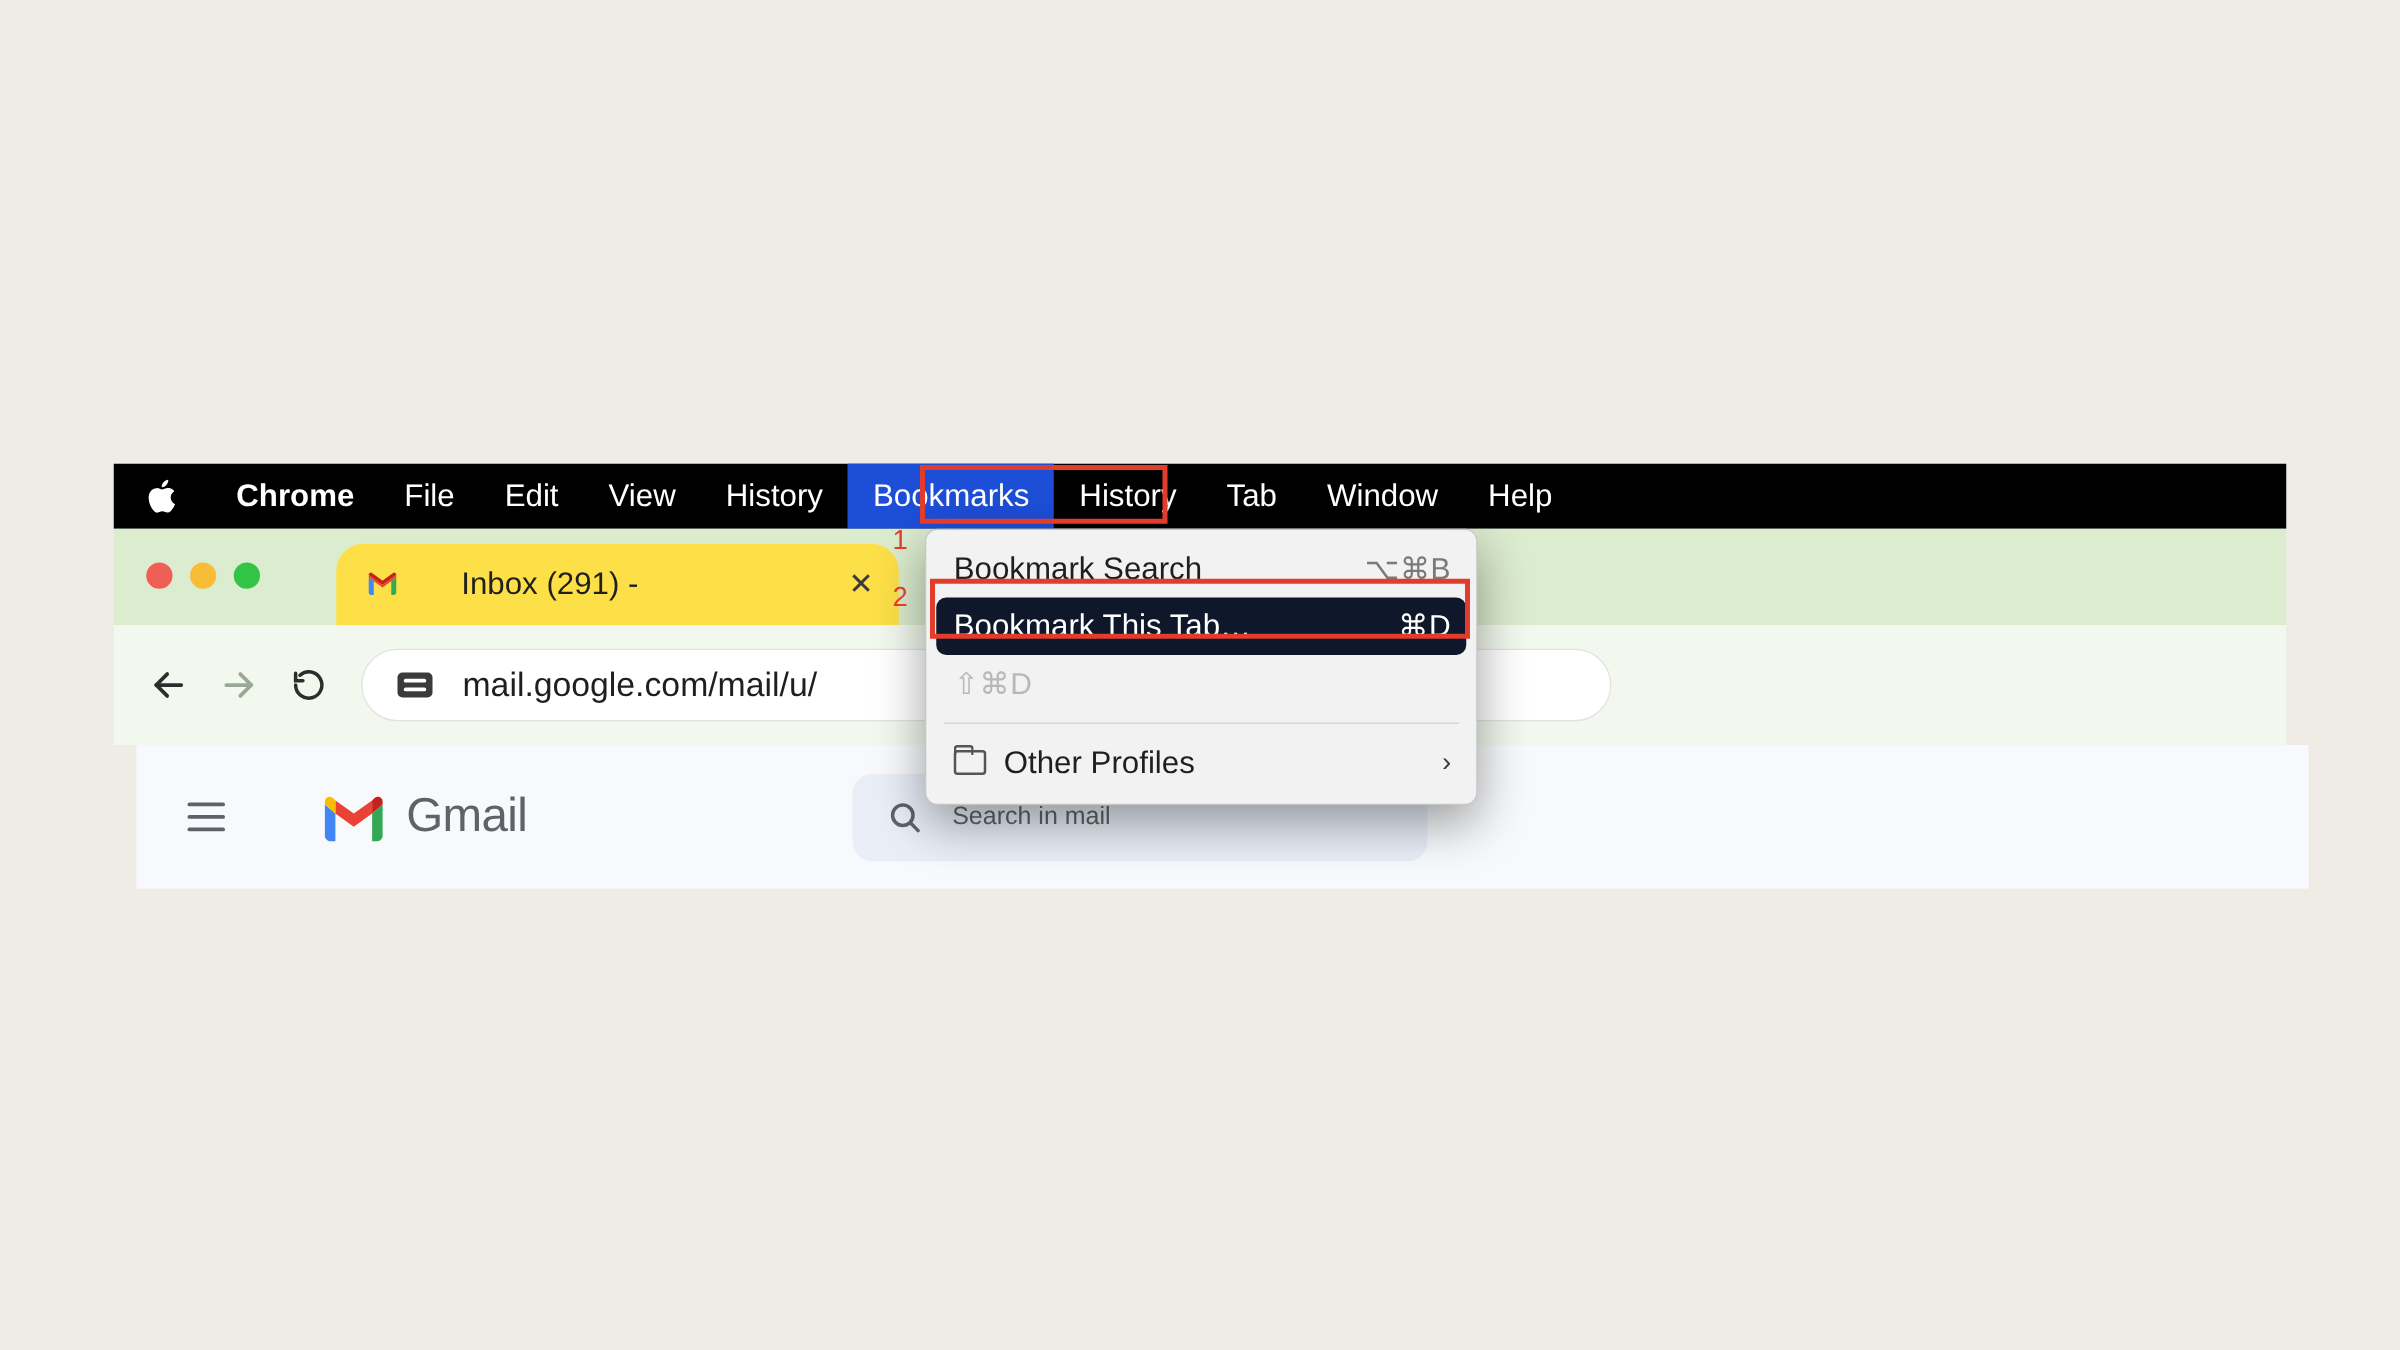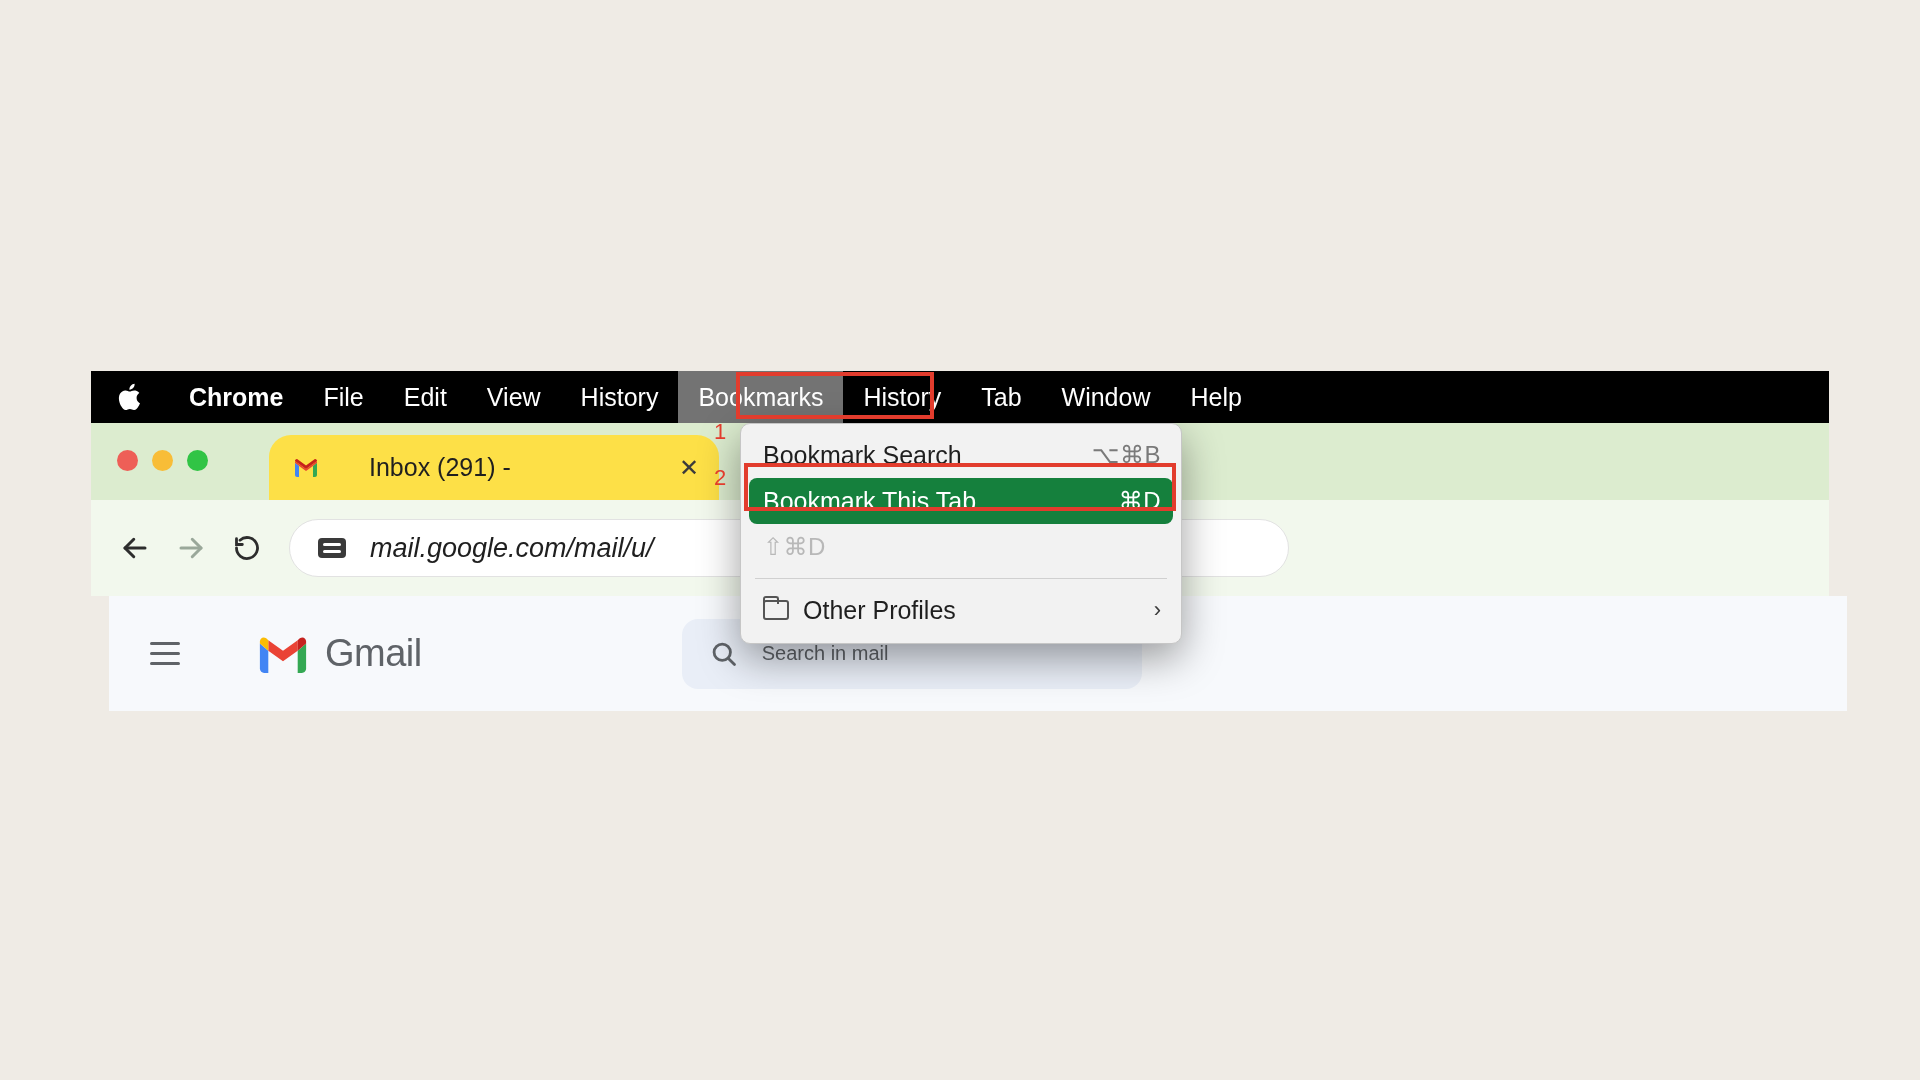--- a/index.html
+++ b/index.html
@@ -4,35 +4,35 @@
 <style>
   * { margin:0; padding:0; box-sizing:border-box; }
   body { font-family: -apple-system, "Helvetica Neue", Arial, sans-serif; background:#efebe5; width:1920px; height:1080px; overflow:hidden; }
   .stage { position:absolute; left:91px; top:371px; width:1738px; height:340px; }
 
   
   .menubar { position:absolute; left:0; top:0; width:100%; height:52px; background:#000; display:flex; align-items:center; padding-left:26px; color:#fff; font-size:25px; }
   .apple { margin-right:28px; display:flex; align-items:center; }
   .mitem { padding:0 20px; height:100%; display:flex; align-items:center; cursor:default; position:relative;justify-content:flex-end; }
   .mitem.app { font-weight:700; }
-  .mitem.open { background:#737373; }
+  .mitem.open { background:#1d4ed8; }
   .redbox { position:absolute; border:4px solid #e23c2d; pointer-events:none; }
   .annot { position:absolute; color:#e23c2d; font-size:22px; font-weight:500; pointer-events:none; }
 
   
   .tabstrip { position:absolute; left:0; top:52px; width:100%; height:77px; background:#dceccf; }
   .traffic { position:absolute; left:26px; top:27px; display:flex; gap:14px; }
   .tl { width:21px; height:21px; border-radius:50%; }
   .tl.r{background:#ee5f57;} .tl.y{background:#f8bd37;} .tl.g{background:#31c445;}
   .tab { position:absolute; left:178px; top:12px; width:450px; height:65px; background:#fde047; border-radius:22px 22px 0 0; display:flex; align-items:center; padding:0 20px 0 24px; font-size:25px; color:#1f1f1f;gap:36px; }
   .tab .fav { width:26px; height:26px; margin-right:14px; }
   .tab .close { margin-left:auto; font-size:24px; color:#3b3b3b; }
 
   
-  .toolbar { position:absolute; left:0; top:129px; width:100%; height:96px; background:#f2f8ed; display:flex; align-items:center; padding-left:16px;font-style:italic; }
+  .toolbar { position:absolute; left:0; top:129px; width:100%; height:96px; background:#f2f8ed; display:flex; align-items:center; padding-left:16px; }
   .navbtn { width:56px; height:56px; display:flex; align-items:center; justify-content:center; font-size:30px; color:#2d2d2d; }
   .navbtn.disabled{color:#9aa89a;}
   .addr { margin-left:14px; height:58px; border-radius:30px; background:#fff; display:flex; align-items:center; padding:0 28px; font-size:27px; color:#1f1f1f; width:1000px; border:1px solid #e2e2e2; }
   .siteico { width:28px; height:20px; background:#3a3a3a; border-radius:4px; margin-right:24px; position:relative; }
   .siteico:before,.siteico:after{content:"";position:absolute;background:#fff;height:3px;left:5px;right:5px;border-radius:2px;}
   .siteico:before{top:5px;} .siteico:after{bottom:5px;}
 
   
   .gmailhdr { position:absolute; left:18px; top:225px; width:100%; height:115px; background:#f7f9fc; display:flex; align-items:center; padding-left:24px; }
   .hamburger { width:64px; height:64px; display:flex; flex-direction:column; justify-content:center; gap:7px; align-items:center; }
@@ -41,21 +41,21 @@
   .glogo svg { width:56px; height:42px; }
   .glogo .txt { font-size:38px; color:#5f6368; letter-spacing:-0.5px; }
   .searchbar { margin-left:260px; height:70px; border-radius:16px; background:#e9eef7; display:flex; align-items:center; padding:0 28px; font-size:20px; color:#5f6368; min-width:460px; }
   .searchbar svg { margin-right:24px; }
 
   
   .dropdown { position:absolute; left:649px; top:52px; width:442px; background:#f2f2f2; border:1px solid #c6c6c6; border-radius:10px; box-shadow:0 14px 40px rgba(0,0,0,.38); padding:8px 0 10px; font-size:25px; color:#1f1f1f; }
   .dditem { display:flex; align-items:center; height:46px; padding:0 20px 0 22px; position:relative; }
   .dditem .lbl { flex:1; display:flex; align-items:center; gap:14px; }
   .dditem .sc { color:#7a7a7a; font-size:24px; letter-spacing:0.5px; }
-  .dditem.sel { background:#15803d; color:#fff; border-radius:8px; margin:0 8px; padding-left:14px; padding-right:12px; }
+  .dditem.sel { background:#0f172a; color:#fff; border-radius:8px; margin:0 8px; padding-left:14px; padding-right:12px; }
   .dditem.sel .sc { color:#fff; }
   .dditem.dis { color:#9a9a9a; }
   .dditem.dis .sc{ color:#b8b8b8; }
   .sep { height:1px; background:#d0d0d0; margin:8px 14px; }
   .folder{ width:26px;height:20px;border:2px solid #555;border-radius:3px;position:relative; }
   .folder:before{content:"";position:absolute;top:-6px;left:-2px;width:12px;height:6px;border:2px solid #555;border-bottom:none;border-radius:3px 3px 0 0;}
   .chev { font-size:22px; color:#3b3b3b; }
 
   
   .gm path{stroke:none;}

